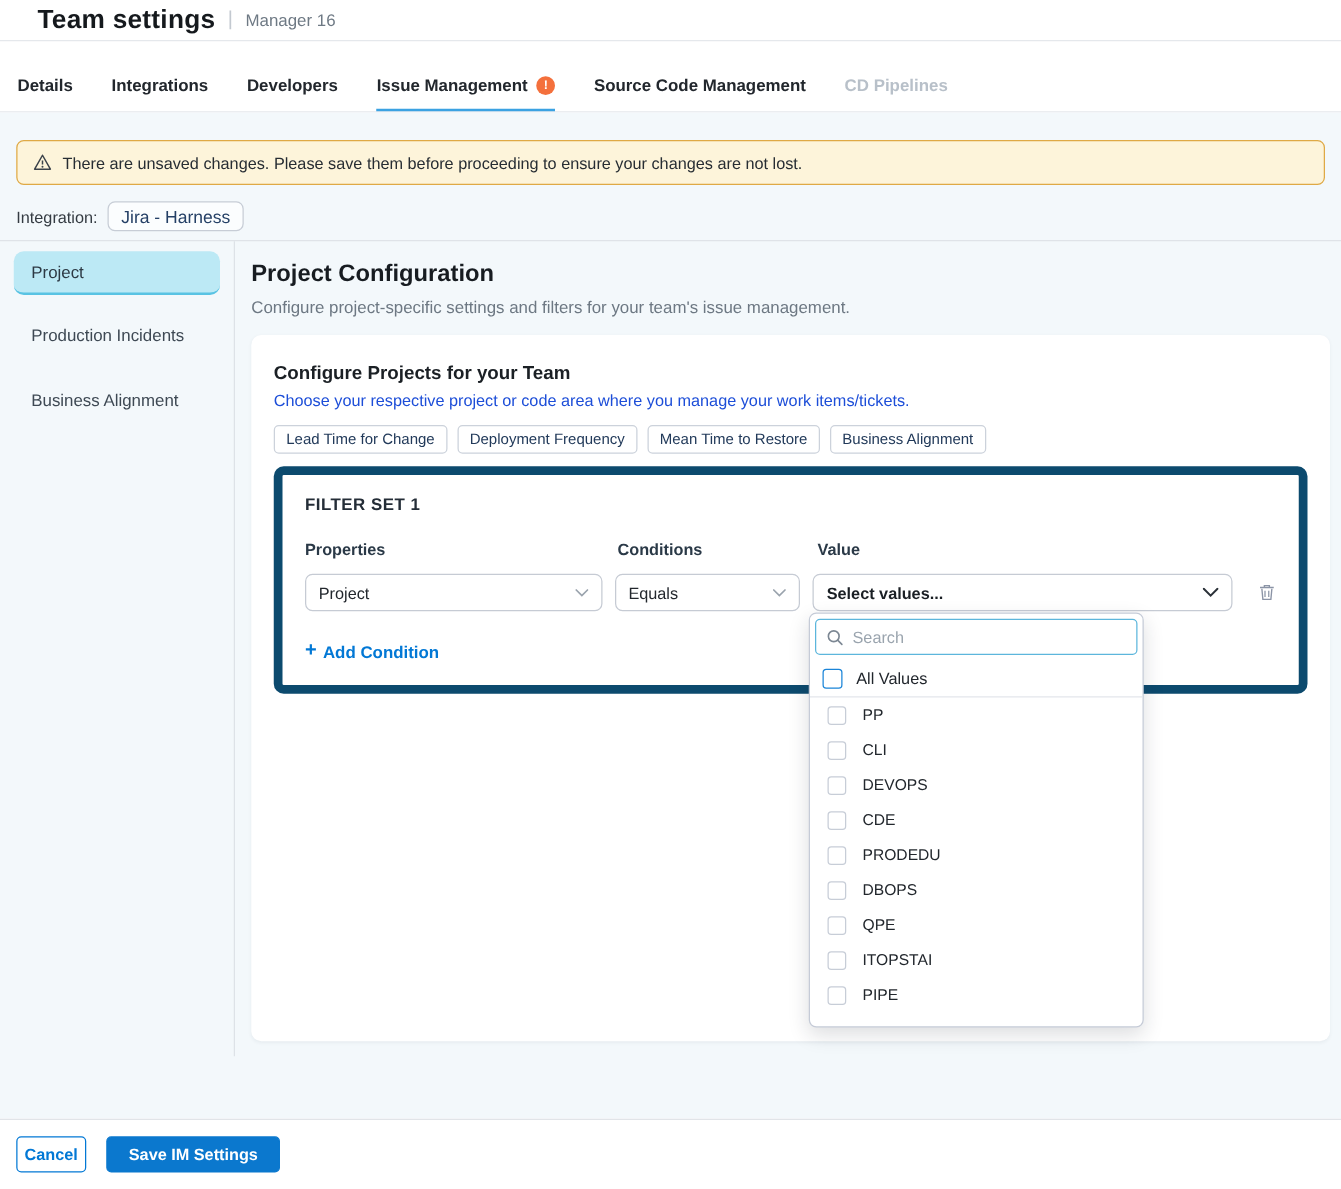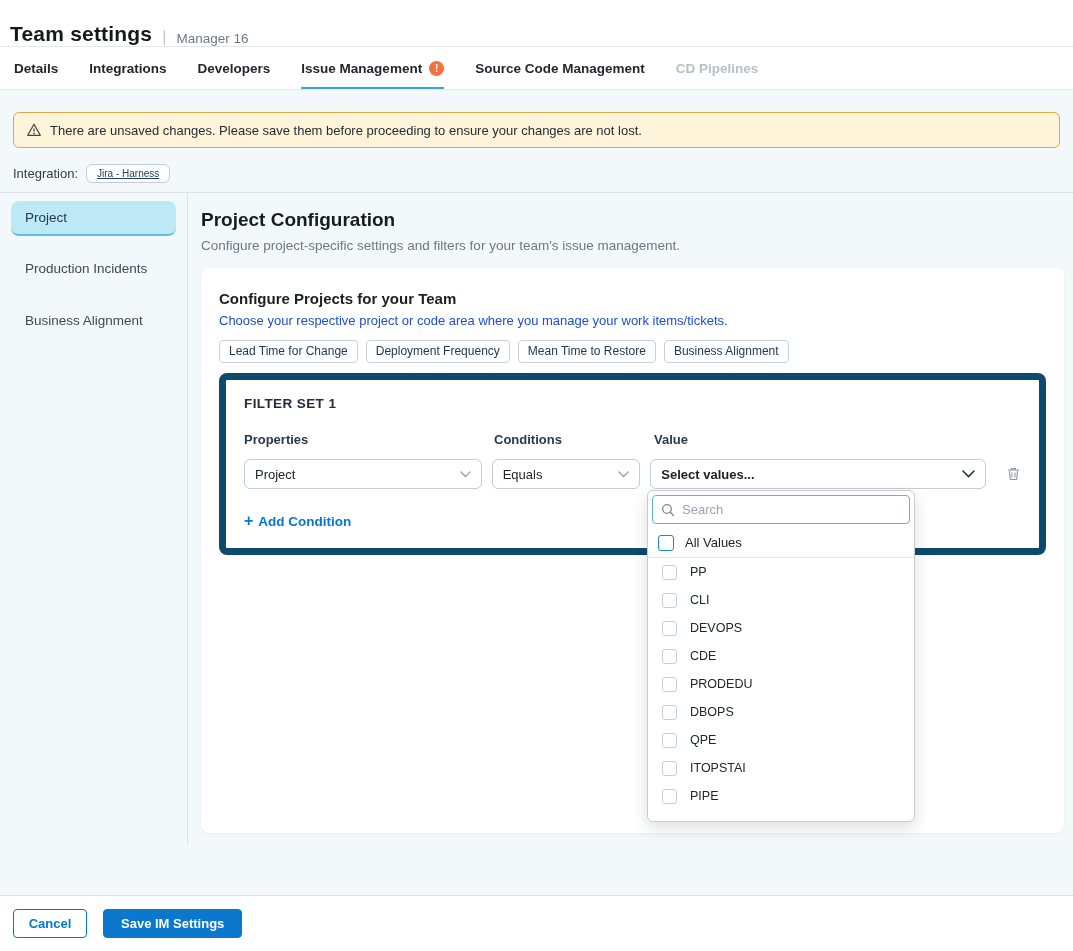--- a/index.html
+++ b/index.html
@@ -3,22 +3,22 @@
 <meta charset="utf-8">
 <style>
   * { margin:0; padding:0; box-sizing:border-box; }
   html,body { width:1073px; height:951px; }
   body {
     position:relative; background:#ffffff; overflow:hidden;
     font-family:"Liberation Sans", sans-serif; color:#1c2126;
   }
   
   .header {
-    position:absolute; top:0; left:0; right:0; height:47px; background:#fff;
-    border-bottom:1px solid #e5e8ec; display:flex; align-items:flex-end; padding-left:10px;
+    position:absolute; top:0; left:0; right:0; height:33px; background:#fff;
+    border-bottom:1px solid #e5e8ec; display:flex; align-items:center; padding-left:30px;
   }
   .header .title { font-size:21px; font-weight:700; color:#15191d; letter-spacing:.2px; }
   .header .sep { color:#c3c9d0; margin:0 10px; font-size:16px; font-weight:300; }
   .header .subtitle { font-size:13.5px; color:#6e7984; }
   
   .tabbar {
     position:absolute; top:47px; left:0; right:0; height:43px; background:#fff;
     border-bottom:1px solid #e5e8ec; display:flex; align-items:stretch; gap:31px; padding-left:14px;
   }
   .tab {
@@ -36,22 +36,22 @@
   .banner {
     position:absolute; top:22px; left:13px; right:13px; height:36px;
     background:#fdf4da; border:1px solid #dfa945; border-radius:6px;
     display:flex; align-items:center; gap:8px; padding:0 12px; font-size:13px; color:#272d33;
   }
   .integration-row {
     position:absolute; top:70px; left:13px; height:26px;
     display:flex; align-items:center; gap:8px; font-size:13px; color:#343b42;
   }
   .integration-chip {
-    border:1px solid #c7cdd6; border-radius:6px; padding:3px 10px; font-size:10px;
-    color:#254066; background:#fbfdfe;text-decoration:underline;
+    border:1px solid #c7cdd6; border-radius:6px; padding:3px 10px; font-size:14px;
+    color:#254066; background:#fbfdfe;
   }
   .h-divider { position:absolute; top:102px; left:0; right:0; height:1px; background:#dfe3e8; }
   
   .sidebar {
     position:absolute; top:103px; left:0; width:188px; height:652px;
     border-right:1px solid #dde2e7; padding:8px 11px 0;
   }
   .side-item {
     height:35px; display:flex; align-items:center; padding-left:14px; margin-bottom:17px;
     font-size:13.5px; color:#3e4954; border-radius:8px; cursor:pointer;
@@ -120,21 +120,21 @@
   .popup-divider { height:1px; background:#e3e6eb; }
   .option-row { height:28px; display:flex; align-items:center; gap:13px; padding-left:14px; cursor:pointer; }
   .option-row .label { font-size:12.5px; color:#22272d; }
   
   .footer {
     position:absolute; left:0; right:0; bottom:0; height:56px; background:#fff;
     border-top:1px solid #e1e4e8; display:flex; align-items:center; gap:16px; padding-left:13px;
   }
   .btn { height:29px; border-radius:4px; font-size:13px; font-weight:700;
     font-family:"Liberation Sans", sans-serif; cursor:pointer; display:flex; align-items:center; justify-content:center; }
-  .btn-secondary { width:74px; background:#fff; border:1px solid #0278d5; color:#0278d5; }
+  .btn-secondary { width:56px; background:#fff; border:1px solid #0278d5; color:#0278d5; }
   .btn-primary { padding:0 17px; background:#0b78ce; border:1px solid #0b78ce; color:#fff; }
   .icon { display:flex; align-items:center; }
 </style>
 </head>
 <body>
 
 <div class="header">
   <span class="title">Team settings</span>
   <span class="sep">|</span>
   <span class="subtitle">Manager 16</span>

